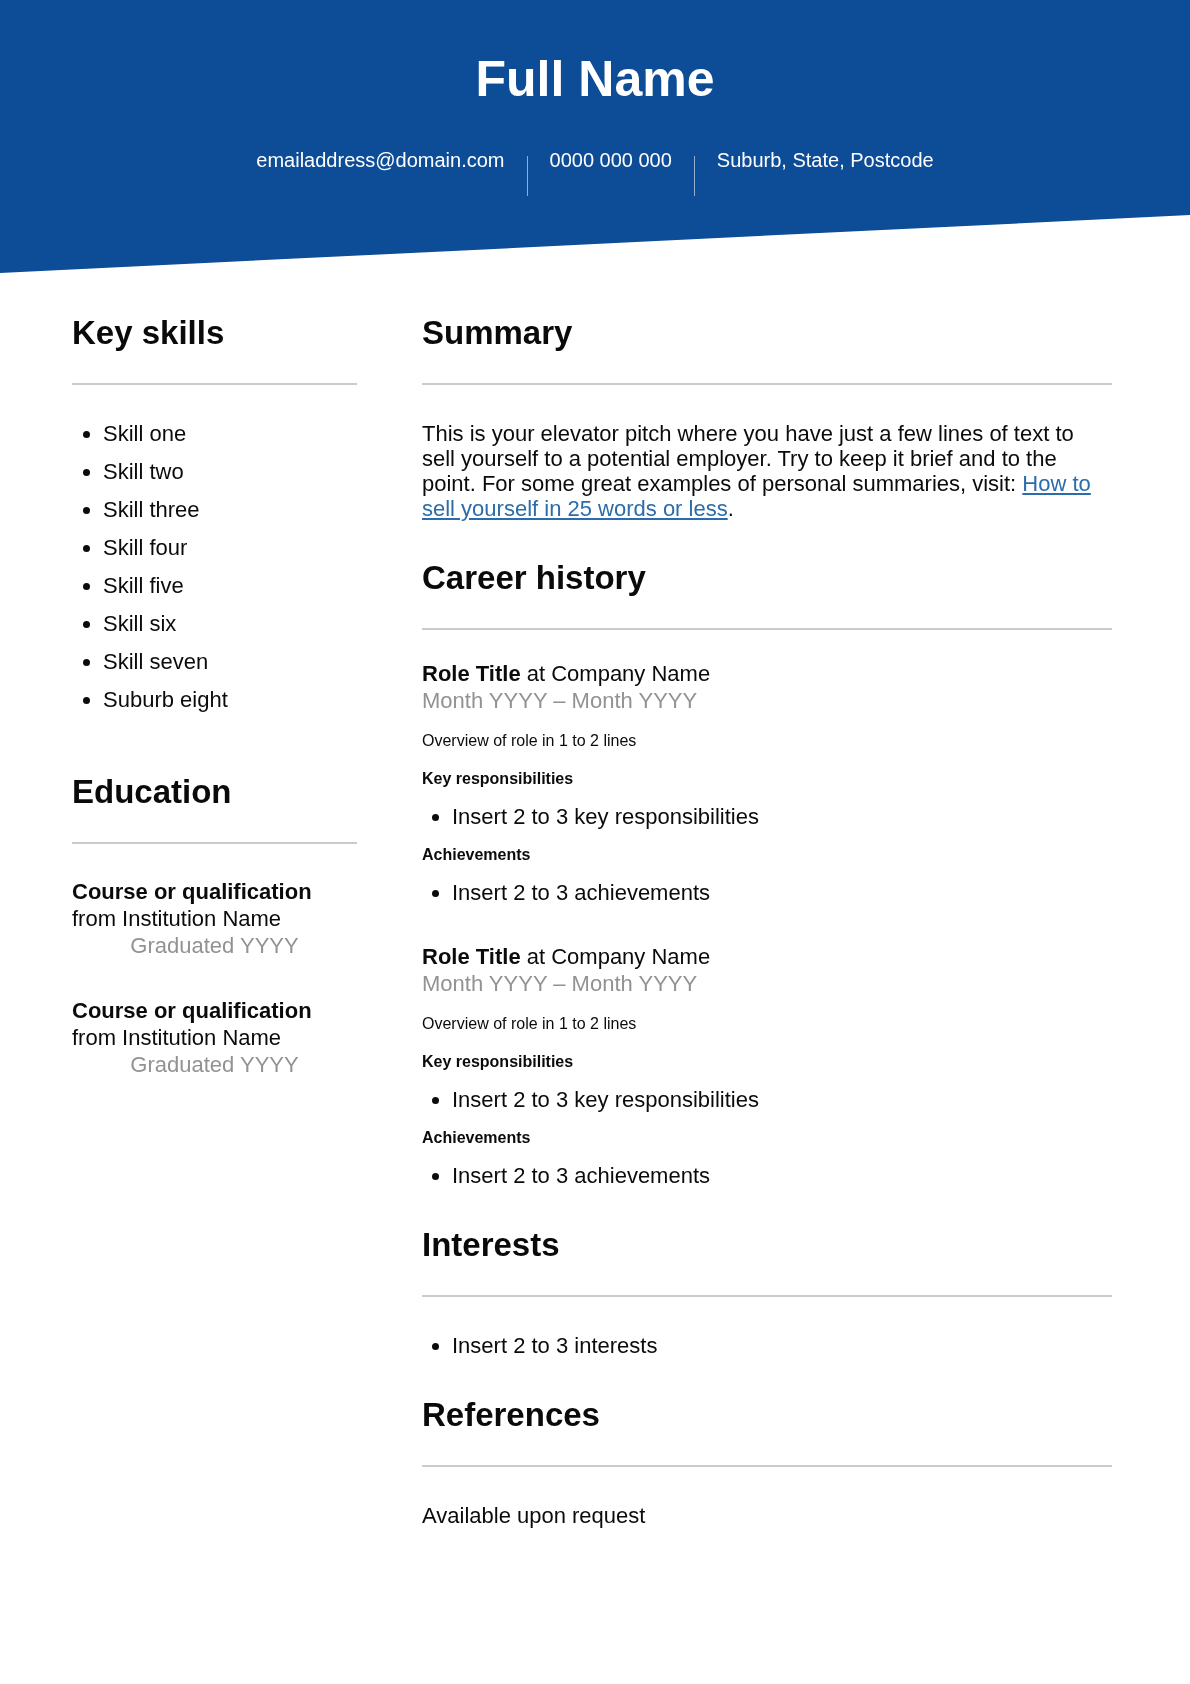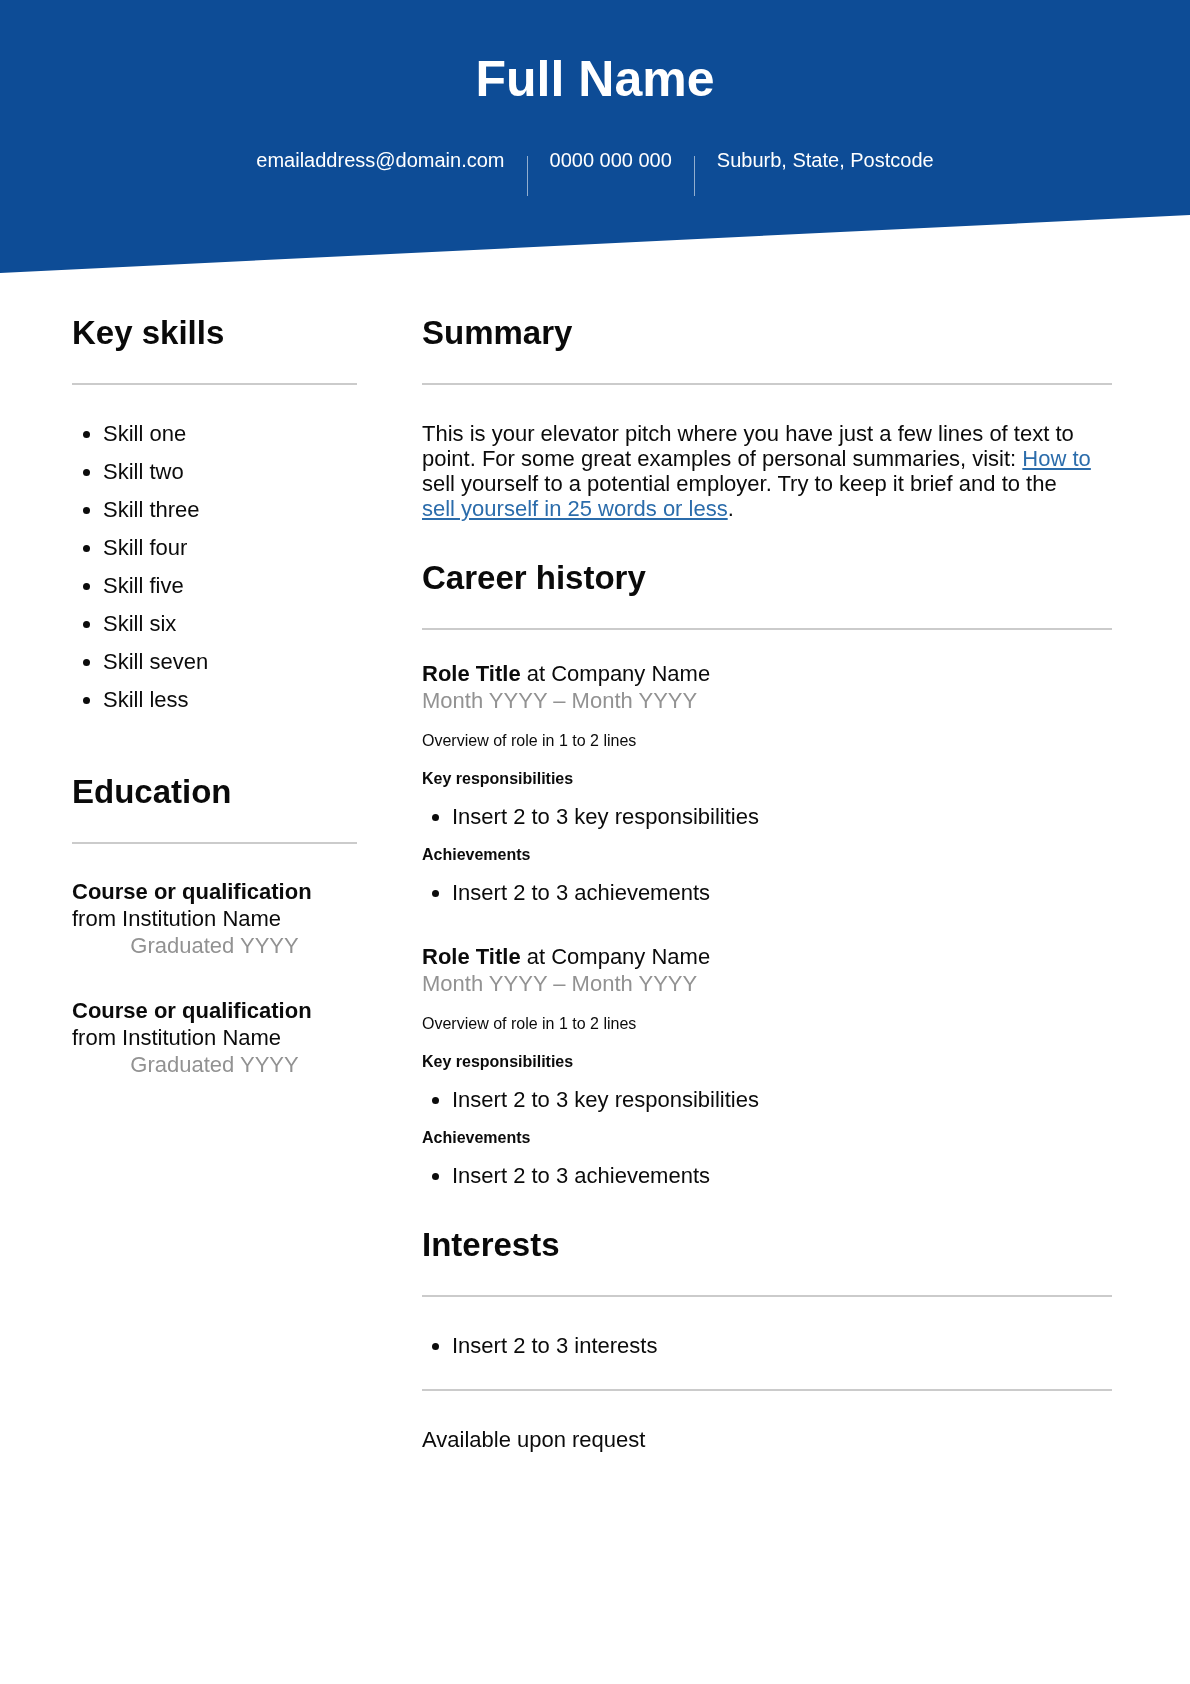--- a/index.html
+++ b/index.html
@@ -100,21 +100,21 @@
       <h2 class="section-heading">Key skills</h2>
       <div class="rule"></div>
       <ul class="skills-list">
         <li>Skill one</li>
         <li>Skill two</li>
         <li>Skill three</li>
         <li>Skill four</li>
         <li>Skill five</li>
         <li>Skill six</li>
         <li>Skill seven</li>
-        <li>Skill less</li>
+        <li>Suburb eight</li>
       </ul>
 
       <h2 class="section-heading edu-heading">Education</h2>
       <div class="rule"></div>
 
       <div class="edu-entry">
         <div class="edu-course">Course or qualification</div>
         <div class="edu-inst">from Institution Name</div>
         <div class="edu-grad">Graduated YYYY</div>
       </div>
@@ -123,22 +123,22 @@
         <div class="edu-inst">from Institution Name</div>
         <div class="edu-grad">Graduated YYYY</div>
       </div>
     </aside>
 
     <section>
       <h2 class="section-heading">Summary</h2>
       <div class="rule"></div>
       <div class="summary-text">
         <div class="sline"><span>This is your elevator pitch where you have just a few lines of text to</span></div>
+        <div class="sline"><span>sell yourself to a potential employer. Try to keep it brief and to the</span></div>
         <div class="sline"><span>point. For some great examples of personal summaries, visit: </span><a class="link" href="#">How to</a></div>
-        <div class="sline"><span>sell yourself to a potential employer. Try to keep it brief and to the</span></div>
         <div class="sline"><a class="link" href="#">sell yourself in 25 words or less</a><span>.</span></div>
       </div>
 
       <h2 class="section-heading mt-section">Career history</h2>
       <div class="rule"></div>
 
       <article class="role">
         <div class="role-title"><span class="bold">Role Title</span><span> at </span><span>Company Name</span></div>
         <div class="role-dates">Month YYYY – Month YYYY</div>
         <p>Overview of role in 1 to 2 lines</p>
@@ -165,18 +165,19 @@
           <li>Insert 2 to 3 achievements</li>
         </ul>
       </article>
 
       <h2 class="section-heading mt-section">Interests</h2>
       <div class="rule"></div>
       <ul class="plain-list">
         <li>Insert 2 to 3 interests</li>
       </ul>
 
+      <h2 class="section-heading mt-section">References</h2>
       <div class="rule"></div>
       <p class="refs-text">Available upon request</p>
     </section>
 
   </main>
 </div>
 
 </body></html>

